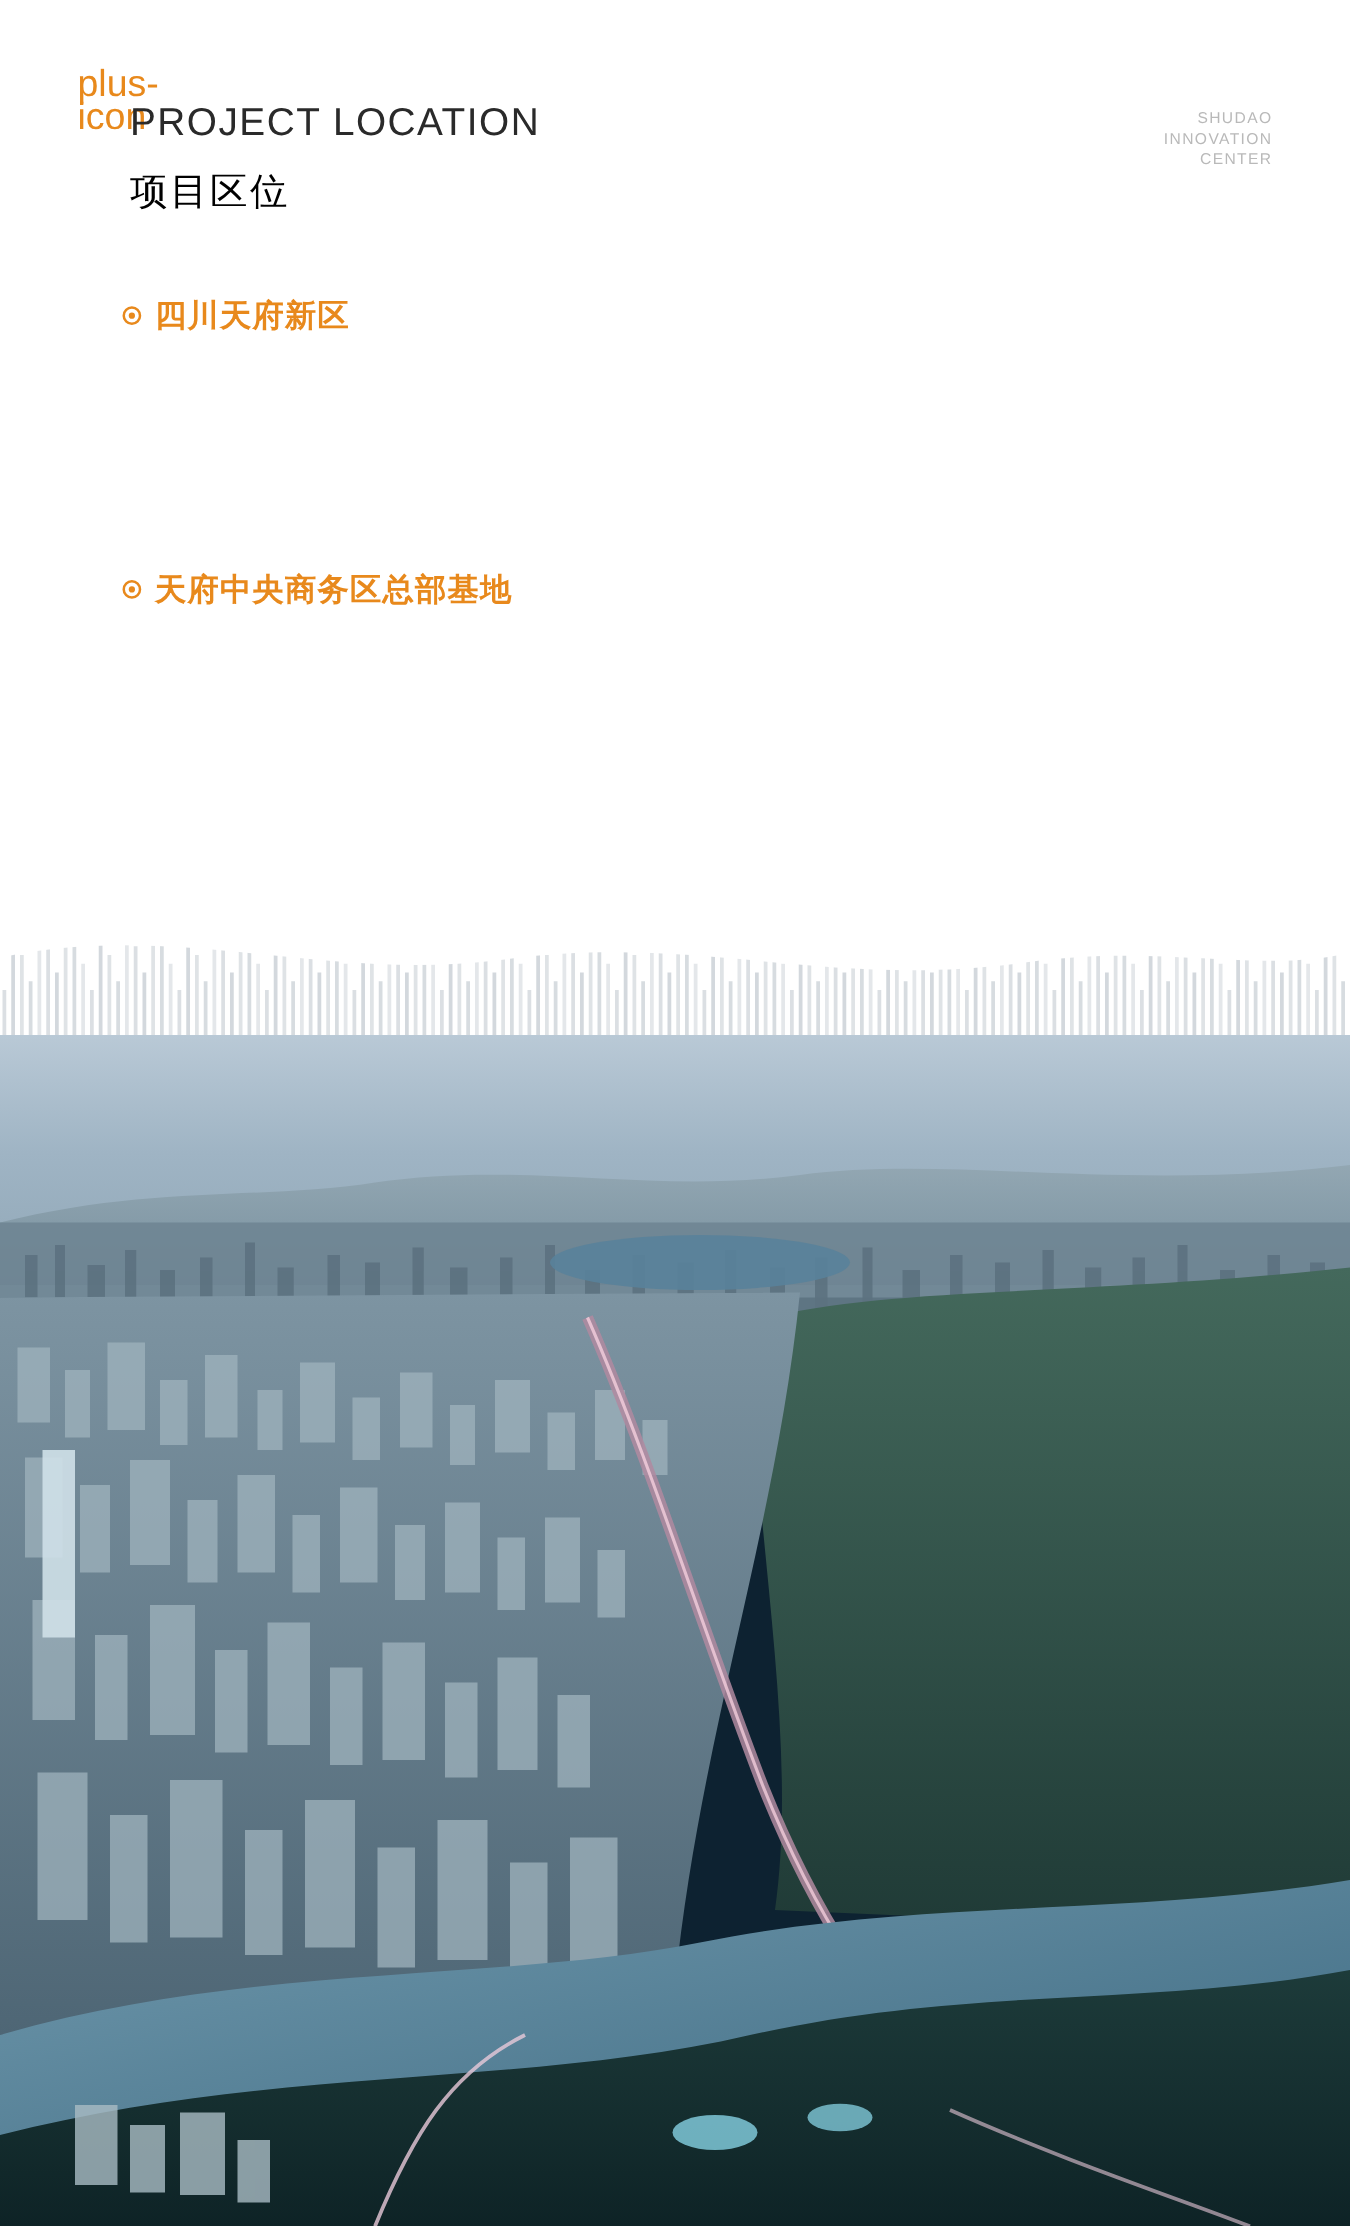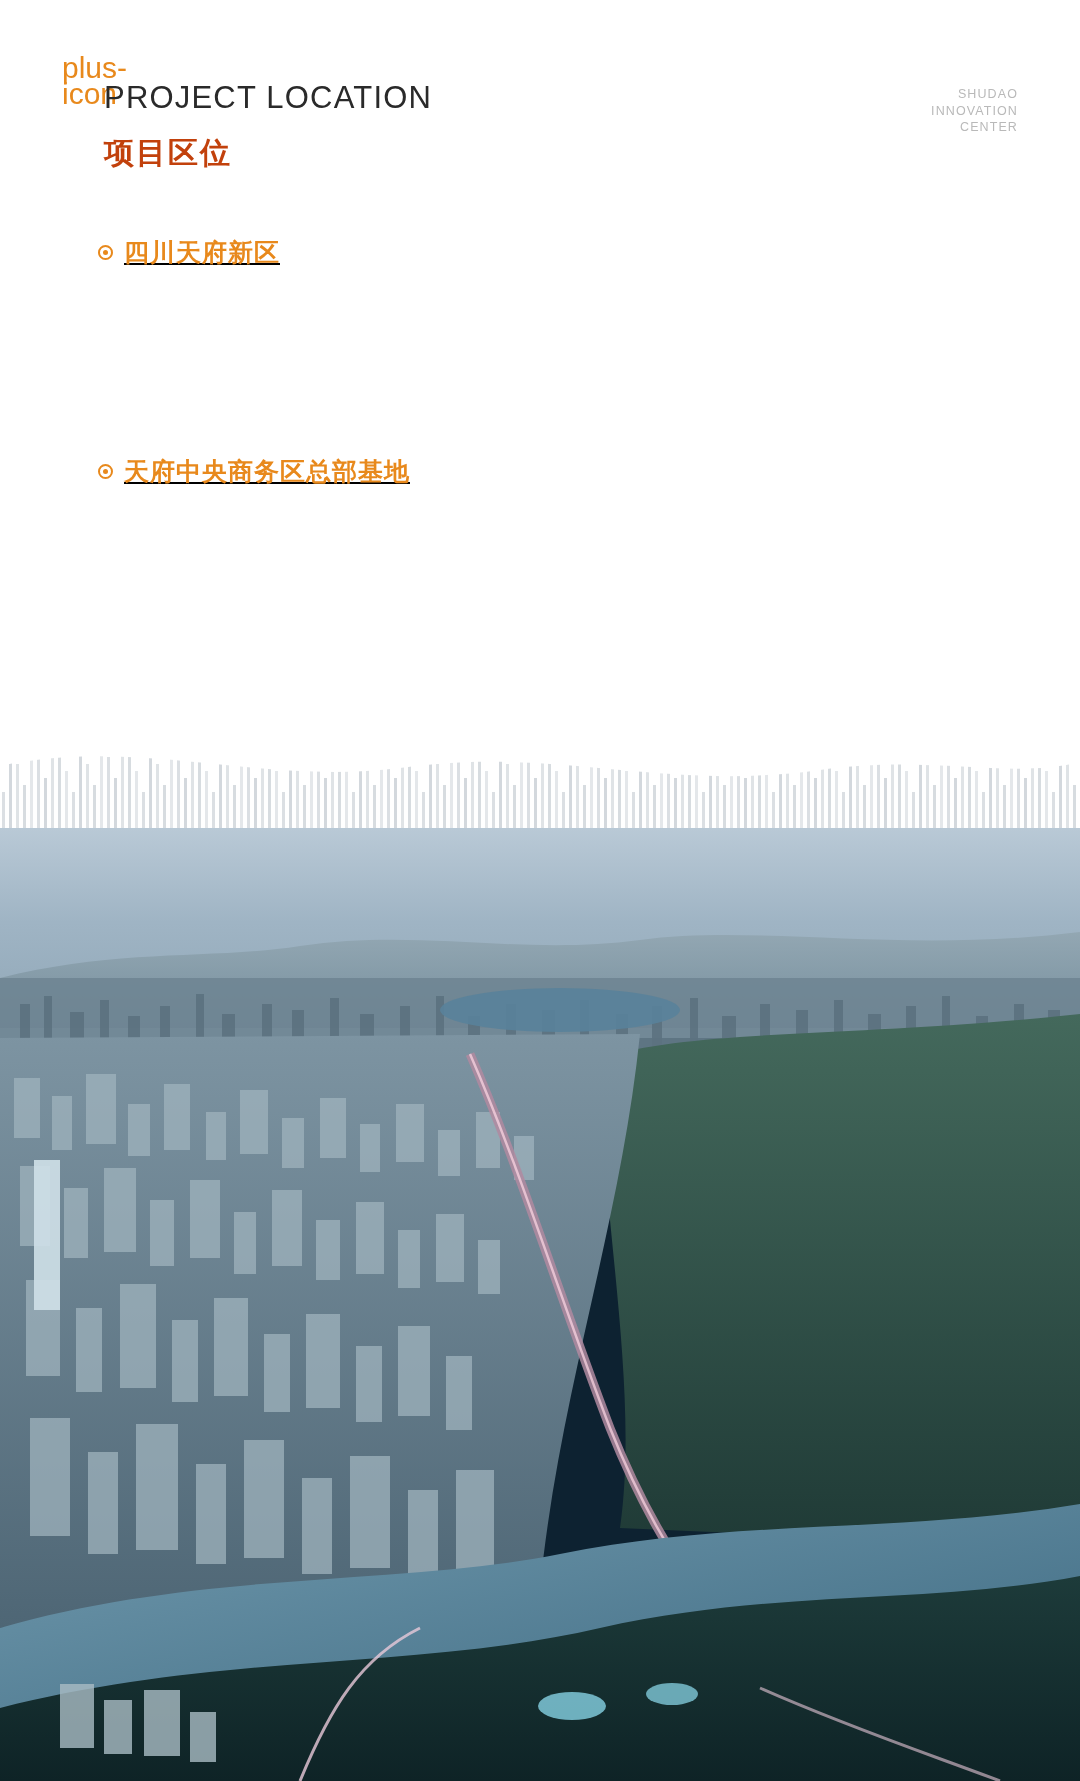--- a/index.html
+++ b/index.html
@@ -38,42 +38,41 @@
     letter-spacing: 1.2px;
     color: #2a2a2a;
     font-weight: 400;
   }
   .title-cn {
     position: absolute;
     left: 104px;
     top: 133px;
     font-size: 30px;
     letter-spacing: 2px;
-    color: #c2410c;
-    font-weight: 700;
+    color: #000000;
+    font-weight: 400;
   }
   .brand {
     position: absolute;
     right: 62px;
     top: 86px;
     text-align: right;
     width: 130px;
     color: #b9b9b9;
     font-size: 12.5px;
     line-height: 16.5px;
     letter-spacing: 1.1px;
   }
 
   
   .section { position: absolute; left: 104px; width: 880px; }
   .sec-head {
     display: flex;
     align-items: center;
     gap: 11px;
-    text-decoration: underline;
   }
   .ring {
     width: 15px;
     height: 15px;
     border-radius: 50%;
     border: 2px solid #e8891c;
     position: relative;
     flex: none;
     margin-left: -6px;
   }

